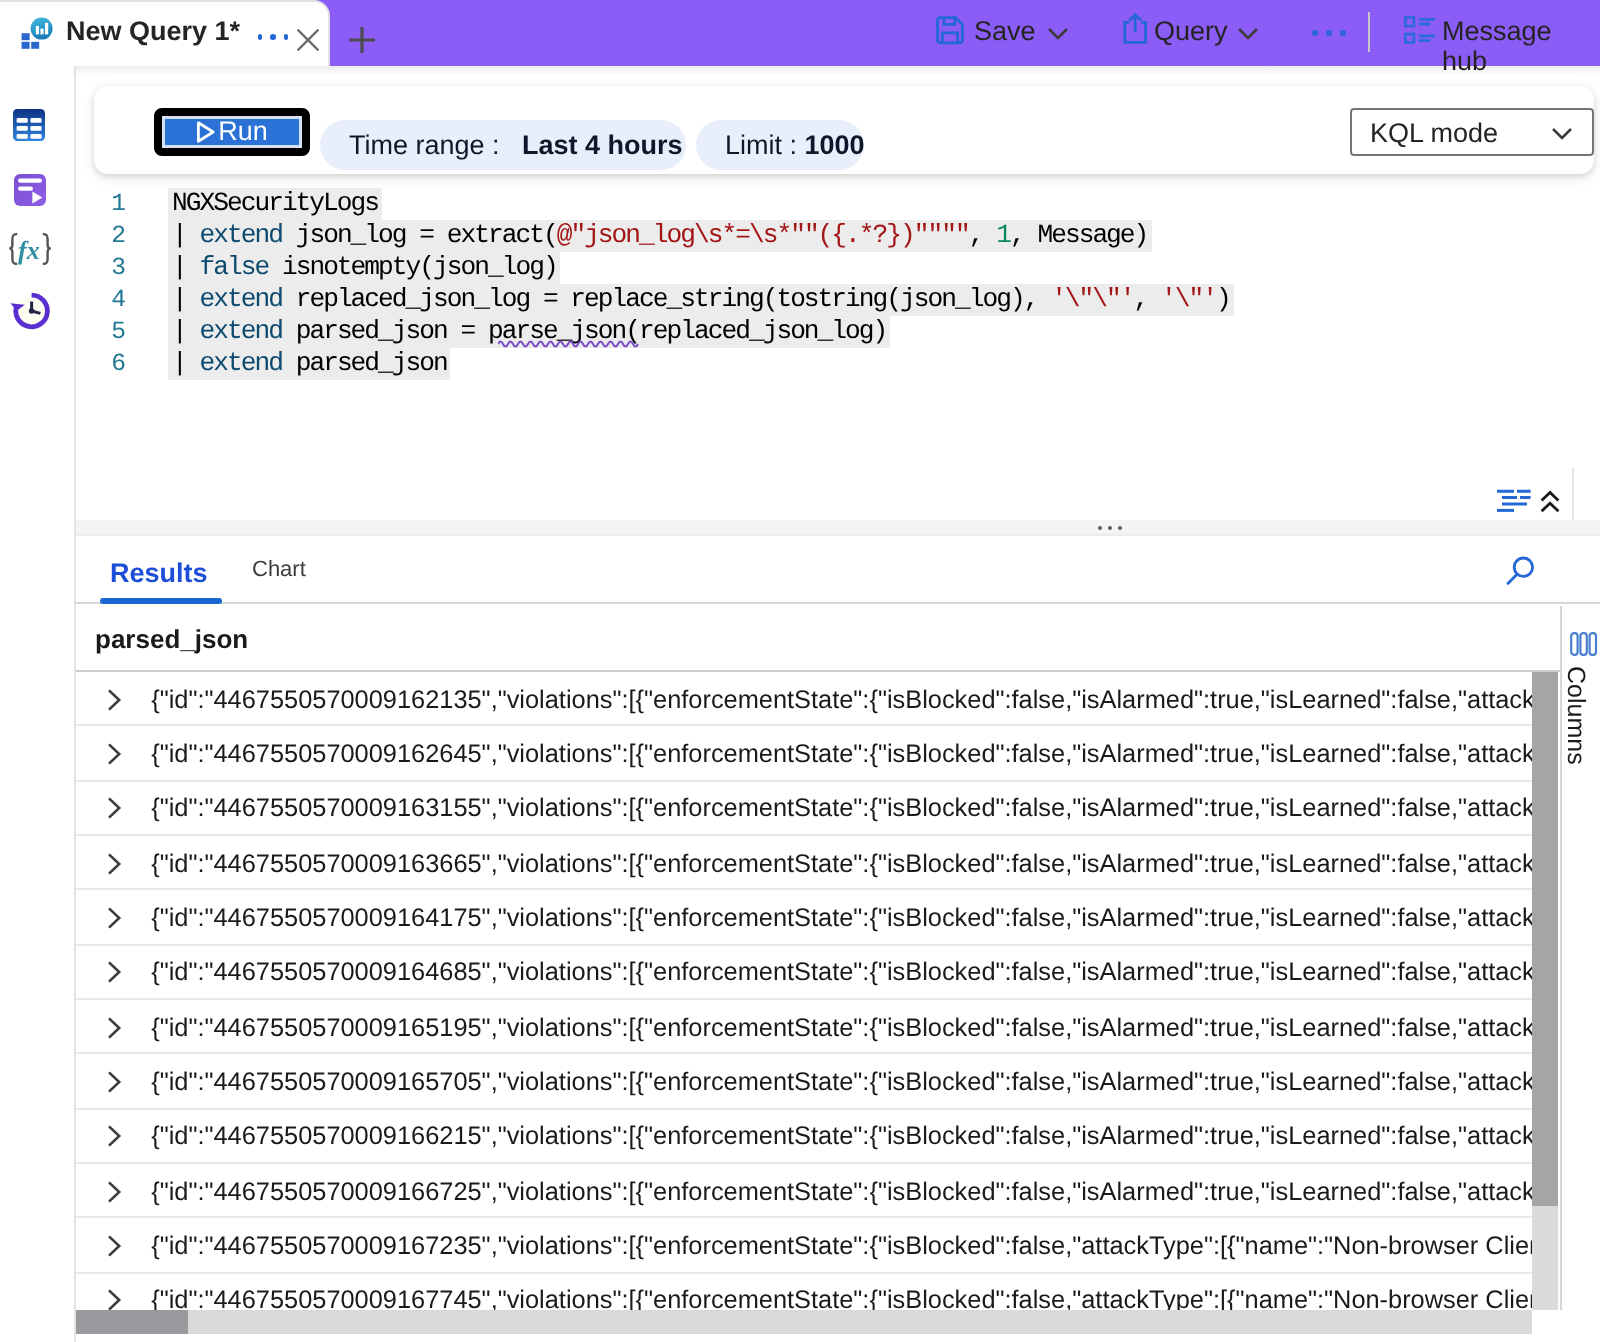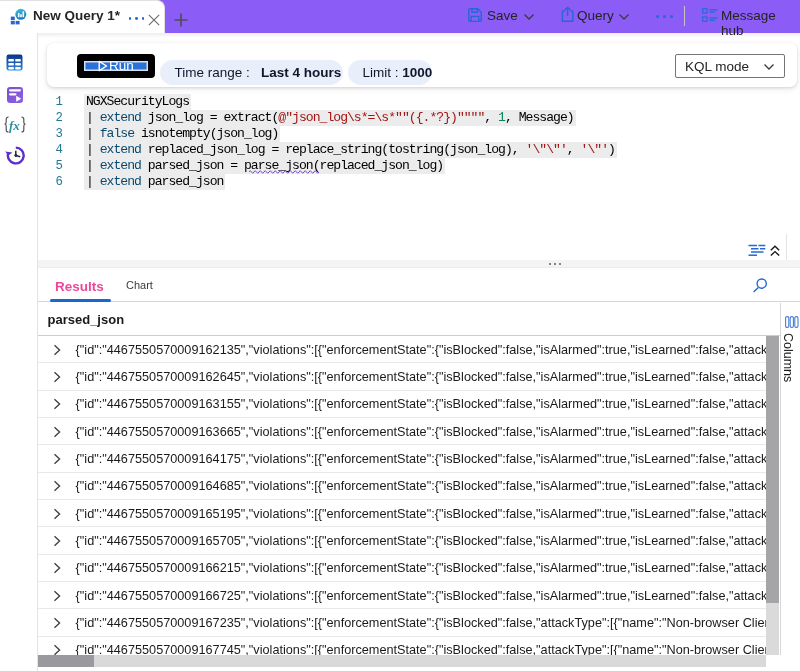--- a/index.html
+++ b/index.html
@@ -17,46 +17,46 @@
 .chevdn{position:absolute;top:13px}
 
 
 #sidebar{position:absolute;left:0;top:33px;width:38px;height:638px;background:#fff;
   border-right:1px solid #e3e3e3}
 
 
 #card{position:absolute;left:47px;top:42.5px;width:750px;height:44.5px;background:#fff;
   border-radius:7px;box-shadow:0 1px 3px rgba(0,0,0,0.13),0 2px 7px rgba(0,0,0,0.08)}
 #runbtn{position:absolute;left:77px;top:54px;width:78px;height:23.5px;background:#2b72d6;
-  border:7px solid #000000;border-radius:4px;box-shadow:inset 0 0 0 1.5px #d4e0f4;
+  border:4px solid #000000;border-radius:4px;box-shadow:inset 0 0 0 1.5px #d4e0f4;
   color:#fff;font-size:13.5px;display:flex;align-items:center;justify-content:center;gap:1px}
 .pill{position:absolute;top:60px;height:25.4px;border-radius:12.7px;background:#e9effa;
   font-size:13.5px;color:#0f172a;display:flex;align-items:center;padding:0 15px;white-space:nowrap}
-#kql{position:absolute;left:675px;top:54px;width:110px;height:24px;border:1px solid #757575;
+#kql{position:absolute;left:675px;top:54px;width:122px;height:24px;border:1px solid #757575;
   border-radius:2px;font-size:13.5px;color:#242424;display:flex;align-items:center;padding-left:9px}
 
 
 .ln{position:absolute;left:40px;width:23px;height:16px;text-align:right;
   font:12.3px/16px "Liberation Mono",monospace;color:#237893}
 .cl{position:absolute;left:84px;height:16px;white-space:pre;
   font:13.1px/16px "Liberation Mono",monospace;letter-spacing:-0.99px;color:#000}
 .hl{background:#ececec;padding:0 2px;display:inline-block;height:16px}
 .kw{color:#0c4a6e;font-weight:normal}
 .st{color:#a31515;font-weight:normal}
 .nu{color:#098658;font-weight:normal}
 
 
 #split{position:absolute;left:38px;top:260px;width:762px;height:8px;background:#f4f4f4;
   border-bottom:1px solid #ececec}
 .sdot{position:absolute;top:262.5px;width:2.6px;height:2.6px;border-radius:50%;background:#5f5f5f}
 
 
 #resulttabs{position:absolute;left:38px;top:268px;width:762px;height:34px;background:#fff;
   border-bottom:1px solid #d6d6d6}
-#rtab1{position:absolute;left:55px;top:279px;font-size:13.5px;font-weight:bold;color:#ec4899}
+#rtab1{position:absolute;left:55px;top:279px;font-size:13.5px;font-weight:bold;color:#1d4ed8}
 #rtab2{position:absolute;left:126px;top:279px;font-size:11px;color:#3b3b3b}
 #runder{position:absolute;left:50px;top:299px;width:61px;height:2.6px;background:#1a66d2;border-radius:2px}
 
 
 #ghead{position:absolute;left:47.5px;top:312px;font-size:13px;font-weight:bold;color:#1b1a19}
 #gheadline{position:absolute;left:38px;top:335px;width:742px;height:1px;background:#cfcdcb}
 .row{position:absolute;left:0;width:728px;height:27.33px;overflow:hidden;
   border-bottom:1px solid #e8e8e8;background:#fff}
 .chev{position:absolute;left:15px;top:7.8px}
 .rtxt{position:absolute;left:37.6px;top:6.8px;font-size:12.7px;color:#1a1a1a;white-space:pre}

